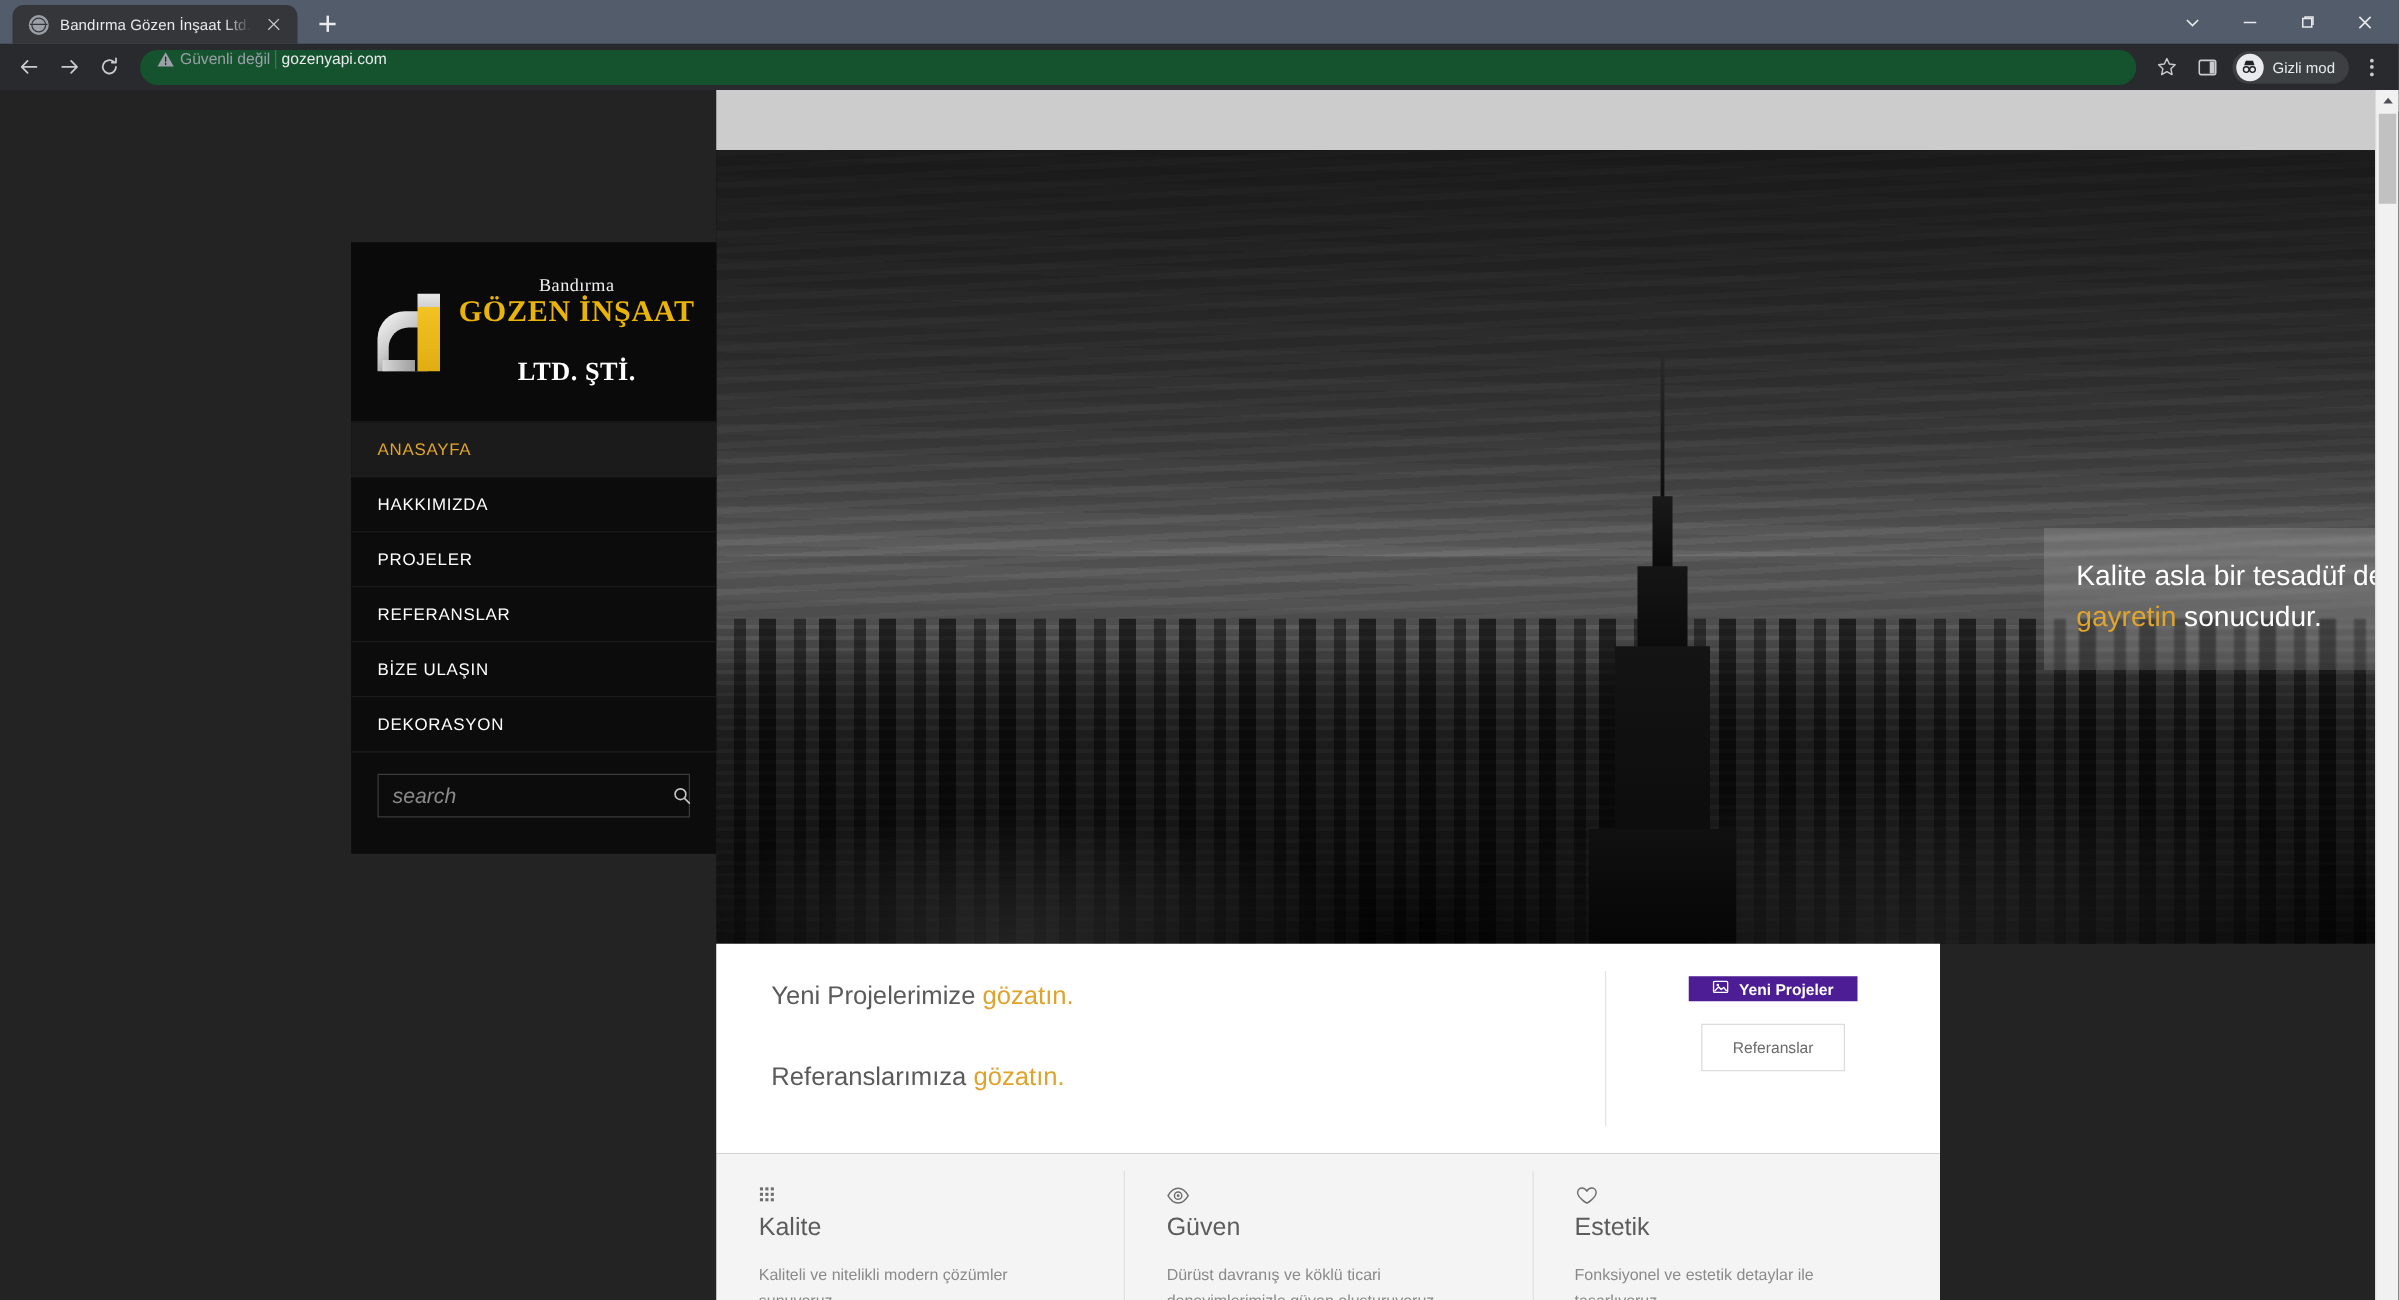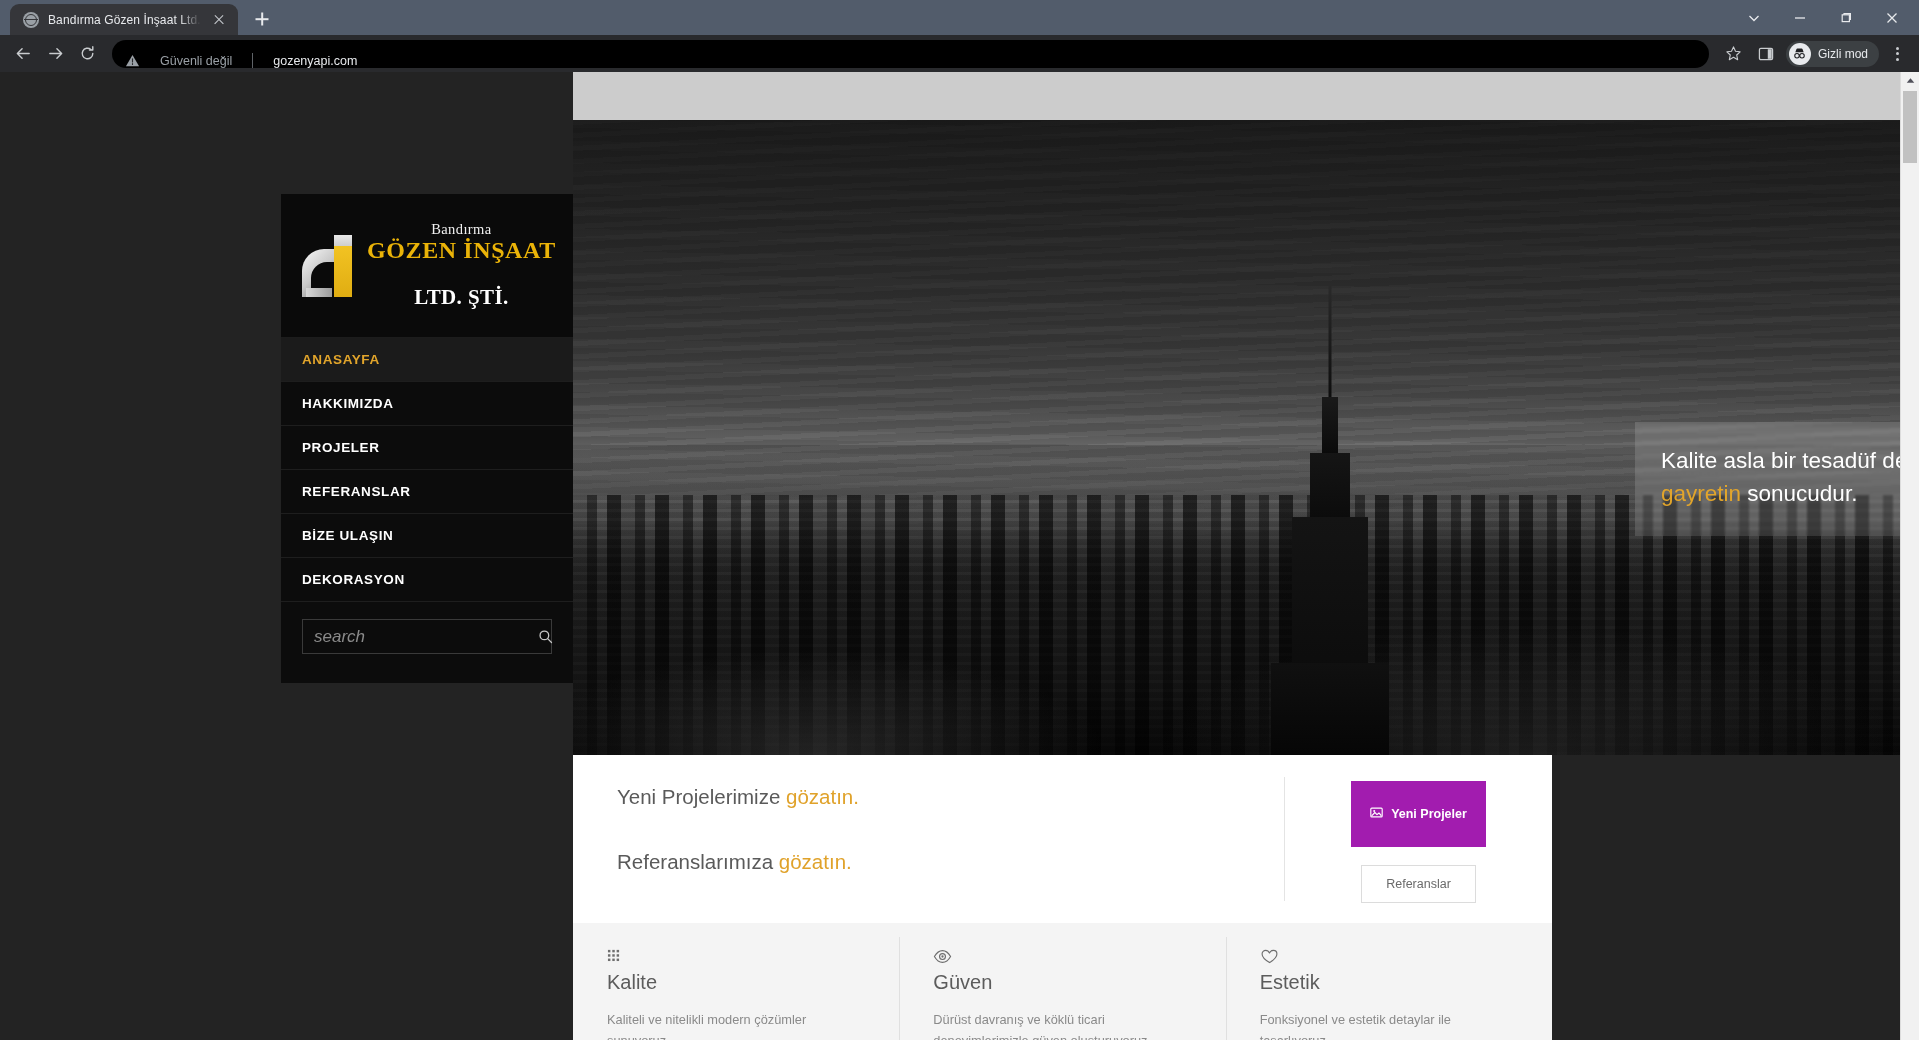--- a/index.html
+++ b/index.html
@@ -65,23 +65,23 @@
 
   .toolbar {
     height: 37px; background: #292a2d; display: flex; align-items: center;
     padding: 0 8px; gap: 2px;
   }
   .tb-btn {
     width: 30px; height: 30px; display: flex; align-items: center; justify-content: center;
     color: #c9cccf; border-radius: 50%; flex-shrink: 0;
   }
   .omnibox {
-    flex: 1; height: 28px; background: #000000; border-radius: 14px;
-    display: flex; align-items: flex-end; padding: 0 10px 0 13px; margin: 0 8px;
-    gap: 20px; min-width: 0;
+    flex: 1; height: 28px; background: #14532d; border-radius: 14px;
+    display: flex; align-items: flex-start; padding: 0 10px 0 13px; margin: 0 8px;
+    gap: 4px; min-width: 0;
   }
   .warn-icon { width: 15px; height: 15px; flex-shrink: 0; color: #9aa0a6; }
   .omnibox-warn { color: #9aa0a6; font-size: 12.5px; white-space: nowrap; }
   .omnibox-sep { width: 1px; height: 15px; background: #5f6368; }
   .omnibox-url { color: #e8eaed; font-size: 12.5px; white-space: nowrap; }
   .tb-right { display: flex; align-items: center; gap: 2px; }
   .incognito-pill {
     display: flex; align-items: center; gap: 7px; background: #3c4043;
     border-radius: 15px; height: 26px; padding: 0 11px 0 3px; margin-left: 3px;
   }
@@ -223,21 +223,21 @@
     background: linear-gradient(90deg,#d8d8d8,#9c9c9c);
   }
   .logo-text { display: flex; flex-direction: column; text-align: center; }
   .logo-l1 { color: #f0f0f0; font-family: "Liberation Serif", serif; font-size: 14.5px; letter-spacing: .4px; }
   .logo-l2 { color: #eab308; font-family: "Liberation Serif", serif; font-size: 24px; font-weight: bold; letter-spacing: .6px; line-height: 1.08; }
   .logo-l3 { color: #ffffff; font-family: "Liberation Serif", serif; font-size: 21px; font-weight: bold; letter-spacing: .4px; margin-top: 22px; }
 
   .nav { display: flex; flex-direction: column; }
   .nav-item {
     height: 44px; display: flex; align-items: center; padding-left: 21px;
-    color: #ffffff; font-size: 13.5px; font-weight: bold; letter-spacing: .6px;
+    color: #ffffff; font-size: 13.5px; font-weight: normal; letter-spacing: .6px;
     border-bottom: 1px solid #1e1e1e; background: #0c0c0c;
   }
   .nav-item.active { background: #1b1b1b; color: #e2a52b; }
 
   .search-wrap { padding: 17px 21px 0 21px; }
   .search-box {
     height: 35px; border: 1px solid #3a3a3a; display: flex; align-items: center;
     padding: 0 11px; background: transparent;
   }
   .search-box input {
@@ -254,22 +254,22 @@
   }
   .cta-left { flex: 1; padding: 30px 0 0 44px; }
   .cta-line { color: #5a5a5a; font-size: 20.5px; font-weight: 300; margin-bottom: 41px; }
   .cta-line .hl { color: #e0a22a; }
   .cta-divider { width: 1px; background: #e4e4e4; margin: 22px 0; }
   .cta-right {
     width: 267px; display: flex; flex-direction: column; align-items: center;
     padding-top: 26px; gap: 18px;
   }
   .btn-primary {
-    background: #a21caf; color: #ffffff; font-size: 12.5px; font-weight: bold;
-    padding: 25px 19px; display: inline-flex; align-items: center; gap: 8px;
+    background: #4c1d95; color: #ffffff; font-size: 12.5px; font-weight: bold;
+    padding: 2px 19px; display: inline-flex; align-items: flex-end; gap: 8px;
     border: 0; white-space: nowrap;
   }
   .btn-outline {
     background: #ffffff; color: #6a6a6a; font-size: 12.5px;
     padding: 11px 24px; border: 1px solid #dcdcdc; white-space: nowrap;
   }
 
   
   .features {
     position: absolute; left: 573px; top: 851px; width: 979px; height: 174px;

